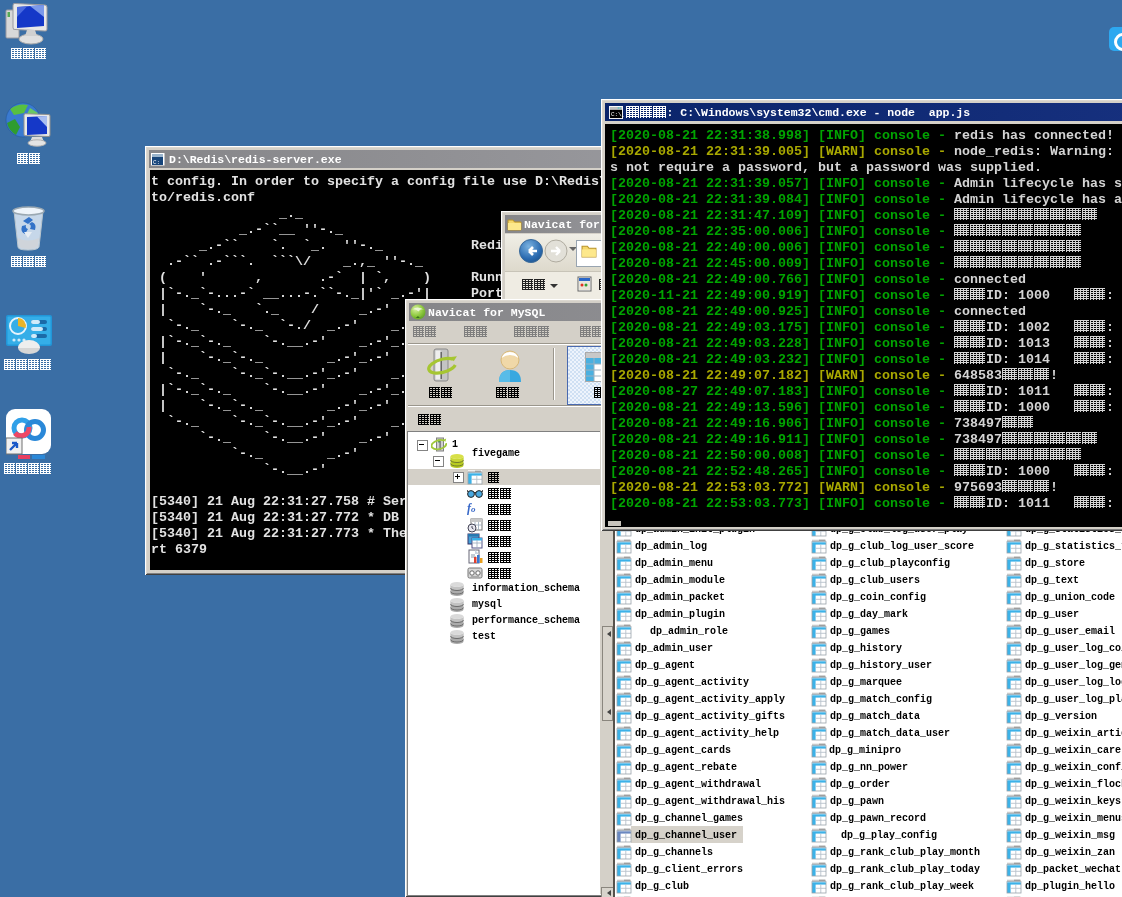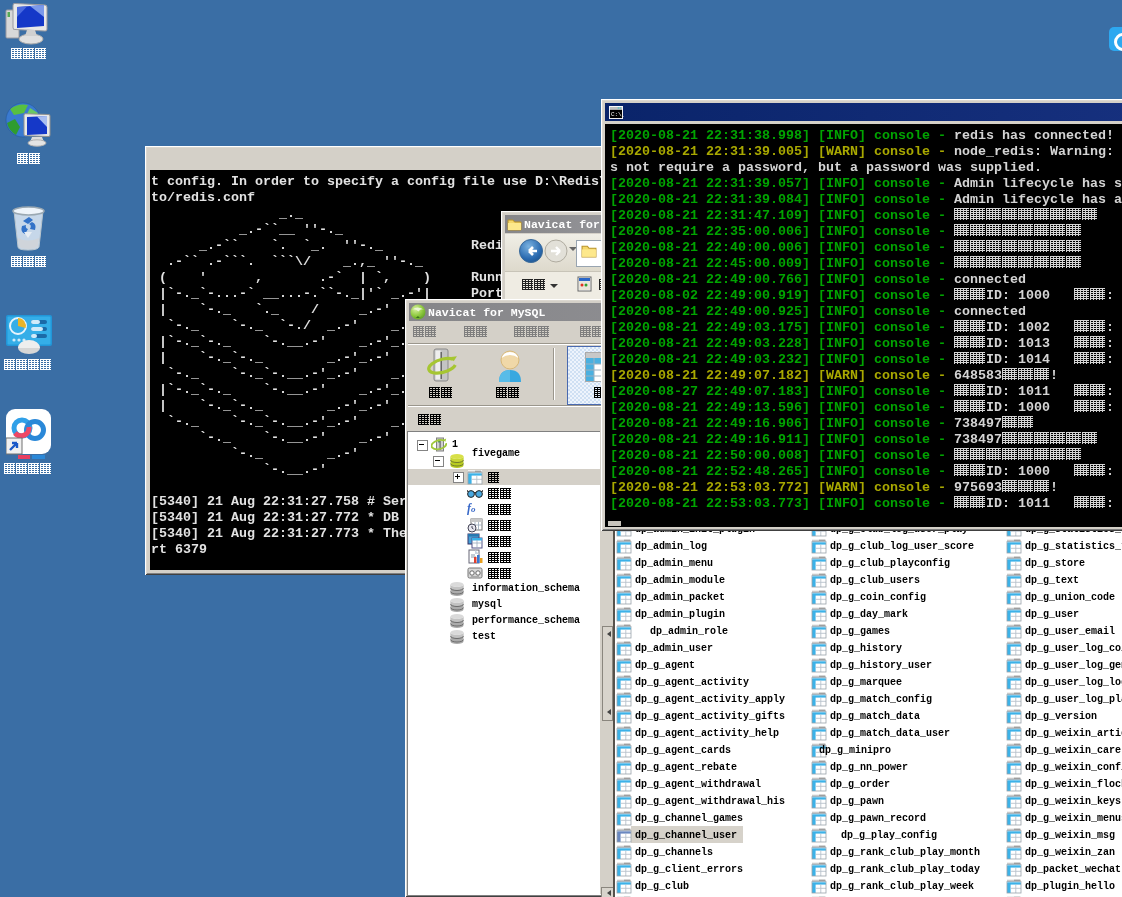--- a/index.html
+++ b/index.html
@@ -103,20 +103,29 @@
       <rect x="0" y="29" width="16" height="16" fill="#f0f0f0" stroke="#707070"></rect>
  <path d="M4 41 L11 34 M11 34 l-5 0 m5 0 l0 5" stroke="#1a58c8" stroke-width="2.4" fill="none"></path>
     </g>
 </svg>
 <div class="dlab" style="left:4px;top:462px"><i class="g"></i><i class="g"></i><i class="g"></i><i class="g"></i></div>
 
 <div class="abs" style="left:1109px;top:27px;width:13px;height:24px;border-radius:5px 0 0 5px;background:#2da8f0"></div>
 <div class="abs" style="left:1114px;top:33px;width:12px;height:12px;border-radius:50%;border:3px solid #fff"></div>
 
 <div class="win" id="redis" style="left:145px;top:146px;width:650px;height:429px">
+ <div class="tbar inact">
+  <svg width="14" height="13" style="margin-left:2px;margin-right:2px" viewBox="0 0 14 13">
+        <rect x="0" y="0" width="13.5" height="12.5" fill="#fff"></rect>
+        <rect x="1" y="1" width="11" height="3" fill="#9ab4cc"></rect>
+        <rect x="1" y="4" width="11" height="8" fill="#17457a"></rect>
+        <text x="2" y="11" font-size="6" fill="#fff" font-family="Liberation Mono">C:</text>
+      </svg>
+  <span class="tt">D:\Redis\redis-server.exe</span>
+ </div>
  <div class="abs" style="left:5px;top:24px;right:5px;bottom:5px;background:#000;overflow:hidden">
   <pre class="con" style="padding:4px 0 0 1px">t config. In order to specify a config file use D:\Redis\redis-server.exe /path
 to/redis.conf
                 _._
            _.-``__ ''-._
       _.-``    `.  `_.  ''-._           Redis 3.0.501 (00000000/0) 64 bit
   .-`` .-```.  ```\/    _.,_ ''-._
  (    '      ,       .-`  | `,    )     Running in standalone mode
  |`-._`-...-` __...-.``-._|'` _.-'|     Port: 6379
  |    `-._   `._    /     _.-'    |     PID: 5340
@@ -1076,21 +1085,21 @@
         <rect x="1" y="3.6" width="3.6" height="11.4" fill="#3cb2e8"></rect>
         <g stroke="#b9c2cc" stroke-width=".9">
           <line x1="4.6" y1="10.3" x2="15" y2="10.3"></line>
           <line x1="9.8" y1="6.6" x2="9.8" y2="15"></line>
         </g>
         <rect x="1" y="3.6" width="14" height="11.4" fill="none" stroke="#9aa2aa" stroke-width=".8"></rect>
         <g fill="#fff" opacity=".35">
           <rect x="1" y="3.6" width="14" height="1.2"></rect>
         </g>
       </svg>
-      <span class="abs m10" style="left:204px;top:311px">dp_g_minipro</span>
+      <span class="abs m10" style="left:214px;top:311px">dp_g_minipro</span>
       <svg class="abs" style="left:196px;top:328px" width="16" height="16" viewBox="0 0 16 16">
         <rect x="1" y="1" width="14" height="2.6" fill="#c9c9c9"></rect>
         <rect x="1" y="1" width="14" height="1" fill="#efefef"></rect>
         <circle cx="9" cy="2.2" r=".65" fill="#666"></circle>
         <circle cx="11" cy="2.2" r=".65" fill="#666"></circle>
         <circle cx="13" cy="2.2" r=".65" fill="#666"></circle>
         <rect x="1" y="3.6" width="14" height="11.4" fill="#fff"></rect>
         <rect x="1" y="3.6" width="14" height="3" fill="#3cb2e8"></rect>
         <rect x="1" y="3.6" width="3.6" height="11.4" fill="#3cb2e8"></rect>
         <g stroke="#b9c2cc" stroke-width=".9">
@@ -1698,33 +1707,34 @@
 <div class="win" id="cmd" style="left:601px;top:99px;width:540px;height:432px">
  <div class="tbar act">
   <svg width="16" height="13" style="margin-left:3px" viewBox="0 0 15 14">
         <rect x="0" y="0" width="15" height="14" fill="#fff"></rect>
         <rect x="1" y="1" width="13" height="2.5" fill="#c0c0c0"></rect>
         <circle cx="10" cy="2.2" r=".8" fill="#4ac0c0"></circle>
         <circle cx="12" cy="2.2" r=".8" fill="#4ac0c0"></circle>
         <rect x="1" y="4" width="13" height="9" fill="#000"></rect>
         <text x="2" y="11" font-size="6.5" fill="#fff" font-family="Liberation Mono">C:\_</text>
       </svg>
+  <span class="tt"><i class="g"></i><i class="g"></i><i class="g"></i>: C:\Windows\system32\cmd.exe - node  app.js</span>
  </div>
  <div class="abs" style="left:4px;top:25px;right:0;bottom:4px;background:#000;overflow:hidden">
   <pre class="con" id="cmdtext" style="padding:4px 0 0 5px"><span class="gr">[2020-08-21 22:31:38.998] [INFO] console - </span><span class="wh">redis has connected!</span>
 <span class="yl">[2020-08-21 22:31:39.005] [WARN] console - </span><span class="wh">node_redis: Warning: Redis server doe</span>
 <span class="gr"></span><span class="wh">s not require a password, but a password was supplied.</span>
 <span class="gr">[2020-08-21 22:31:39.057] [INFO] console - </span><span class="wh">Admin lifecycle has started!</span>
 <span class="gr">[2020-08-21 22:31:39.084] [INFO] console - </span><span class="wh">Admin lifecycle has already started!</span>
 <span class="gr">[2020-08-21 22:31:47.109] [INFO] console - </span><span class="wh"><i class="g"></i><i class="g"></i><i class="g"></i><i class="g"></i><i class="g"></i><i class="g"></i><i class="g"></i><i class="g"></i><i class="g"></i></span>
 <span class="gr">[2020-08-21 22:35:00.006] [INFO] console - </span><span class="wh"><i class="g"></i><i class="g"></i><i class="g"></i><i class="g"></i><i class="g"></i><i class="g"></i><i class="g"></i><i class="g"></i></span>
 <span class="gr">[2020-08-21 22:40:00.006] [INFO] console - </span><span class="wh"><i class="g"></i><i class="g"></i><i class="g"></i><i class="g"></i><i class="g"></i><i class="g"></i><i class="g"></i><i class="g"></i></span>
 <span class="gr">[2020-08-21 22:45:00.009] [INFO] console - </span><span class="wh"><i class="g"></i><i class="g"></i><i class="g"></i><i class="g"></i><i class="g"></i><i class="g"></i><i class="g"></i><i class="g"></i></span>
 <span class="gr">[2020-08-21 22:49:00.766] [INFO] console - </span><span class="wh">connected</span>
-<span class="gr">[2020-08-02 22:49:00.919] [INFO] console - </span><span class="wh"><i class="g"></i><i class="g"></i>ID: 1000   <i class="g"></i><i class="g"></i>: 31ms</span>
+<span class="gr">[2020-11-21 22:49:00.919] [INFO] console - </span><span class="wh"><i class="g"></i><i class="g"></i>ID: 1000   <i class="g"></i><i class="g"></i>: 31ms</span>
 <span class="gr">[2020-08-21 22:49:00.925] [INFO] console - </span><span class="wh">connected</span>
 <span class="gr">[2020-08-21 22:49:03.175] [INFO] console - </span><span class="wh"><i class="g"></i><i class="g"></i>ID: 1002   <i class="g"></i><i class="g"></i>: 12ms</span>
 <span class="gr">[2020-08-21 22:49:03.228] [INFO] console - </span><span class="wh"><i class="g"></i><i class="g"></i>ID: 1013   <i class="g"></i><i class="g"></i>: 15ms</span>
 <span class="gr">[2020-08-21 22:49:03.232] [INFO] console - </span><span class="wh"><i class="g"></i><i class="g"></i>ID: 1014   <i class="g"></i><i class="g"></i>: 11ms</span>
 <span class="yl">[2020-08-21 22:49:07.182] [WARN] console - </span><span class="wh">648583<i class="g"></i><i class="g"></i><i class="g"></i>!</span>
 <span class="gr">[2020-08-27 22:49:07.183] [INFO] console - </span><span class="wh"><i class="g"></i><i class="g"></i>ID: 1011   <i class="g"></i><i class="g"></i>: 19ms</span>
 <span class="gr">[2020-08-21 22:49:13.596] [INFO] console - </span><span class="wh"><i class="g"></i><i class="g"></i>ID: 1000   <i class="g"></i><i class="g"></i>: 66ms</span>
 <span class="gr">[2020-08-21 22:49:16.906] [INFO] console - </span><span class="wh">738497<i class="g"></i><i class="g"></i></span>
 <span class="gr">[2020-08-21 22:49:16.911] [INFO] console - </span><span class="wh">738497<i class="g"></i><i class="g"></i><i class="g"></i><i class="g"></i><i class="g"></i><i class="g"></i></span>
 <span class="gr">[2020-08-21 22:50:00.008] [INFO] console - </span><span class="wh"><i class="g"></i><i class="g"></i><i class="g"></i><i class="g"></i><i class="g"></i><i class="g"></i><i class="g"></i><i class="g"></i></span>

